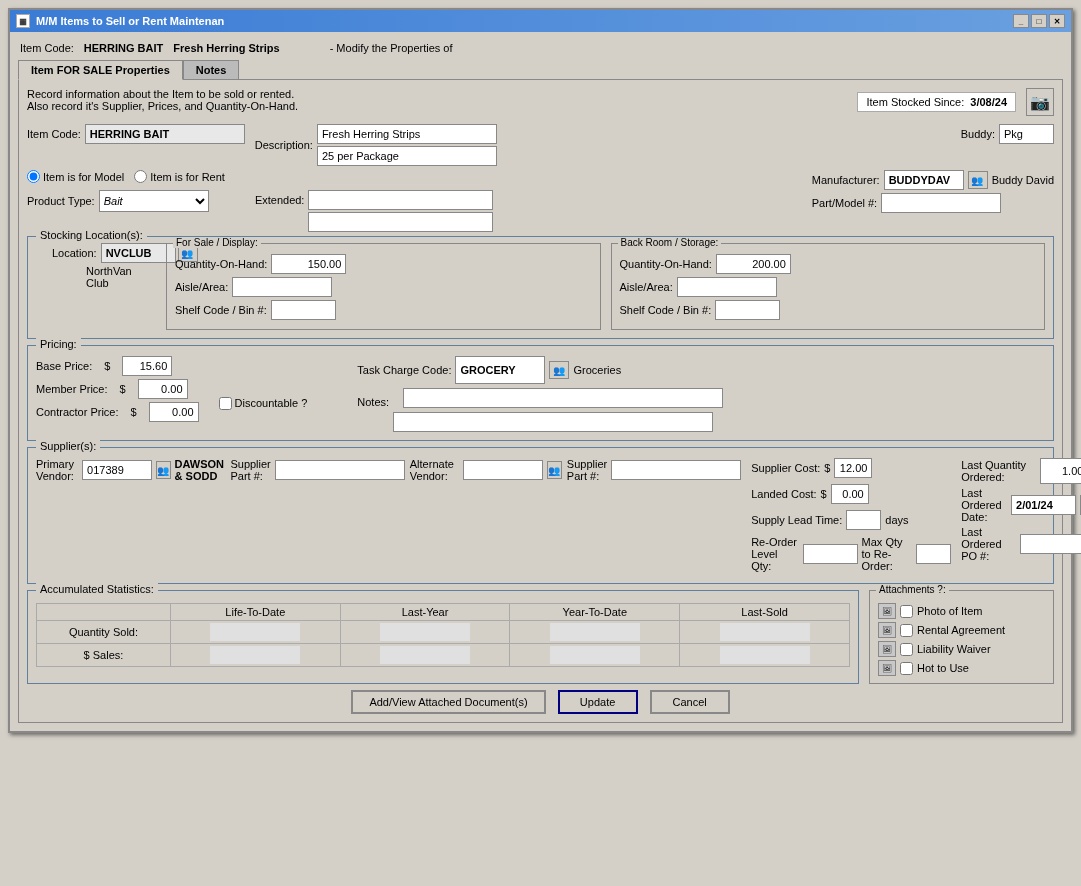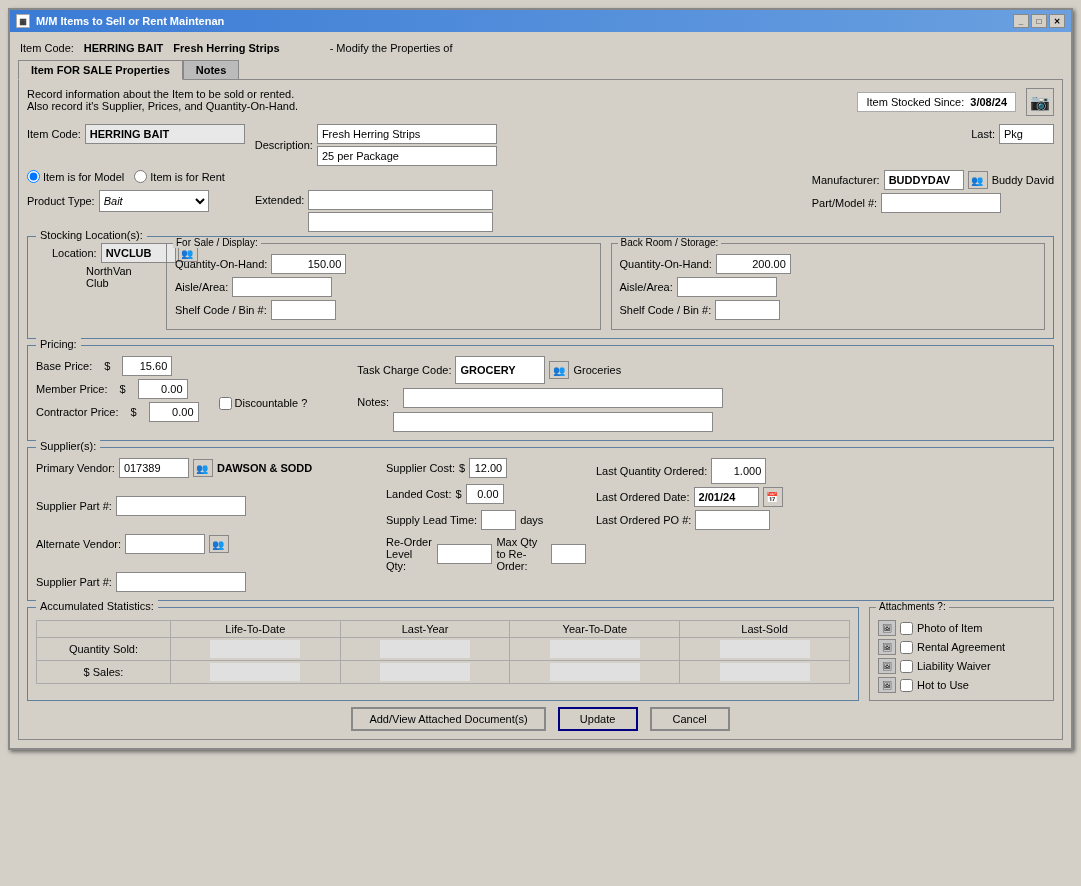--- a/index.html
+++ b/index.html
@@ -203,21 +203,21 @@
 
         <div style="display:flex; align-items:center; gap:4px;">
           <span>Description:</span>
           <div style="display:flex; flex-direction:column; gap:2px;">
             <input type="text" class="desc-input" value="Fresh Herring Strips" style="">
             <input type="text" class="desc-input2" value="25 per Package" style="">
           </div>
         </div>
 
         <div style="display:flex; align-items:center; gap:4px; margin-left:auto;">
-          <span>Last:</span>
+          <span>Buddy:</span>
           <input type="text" class="units-input" value="Pkg" style="">
         </div>
       </div>
 
       <div style="display:flex; gap:10px; align-items:flex-start; margin-bottom:4px;">
 
         <div style="display:flex; flex-direction:column; gap:3px;">
           <div class="radio-group">
             <label class="checkbox-label">
               <input type="radio" name="item_type" checked="" style="">
@@ -361,21 +361,21 @@
               <input type="text" class="notes-input" value="" style="">
             </div>
           </div>
         </div>
       </div>
 
       <div class="fieldset-section">
         <span class="fieldset-legend">Supplier(s):</span>
         <div style="display:flex; gap:10px; margin-top:4px; align-items:flex-start;">
 
-          <div style="display:flex; flex-direction:column; gap:18px; flex:0 0 340px;">
+          <div style="display:flex; flex-direction:row; gap:5px; flex:0 0 340px;">
             <div style="display:flex; align-items:center; gap:4px;">
               <span>Primary Vendor:</span>
               <input type="text" class="vendor-input" value="017389" style="">
               <div class="inline-icon">👥</div>
               <span class="vendor-name">DAWSON &amp; SODD</span>
             </div>
             <div style="display:flex; align-items:center; gap:4px;">
               <span>Supplier Part #:</span>
               <input type="text" class="part-input" value="" style="">
             </div>

